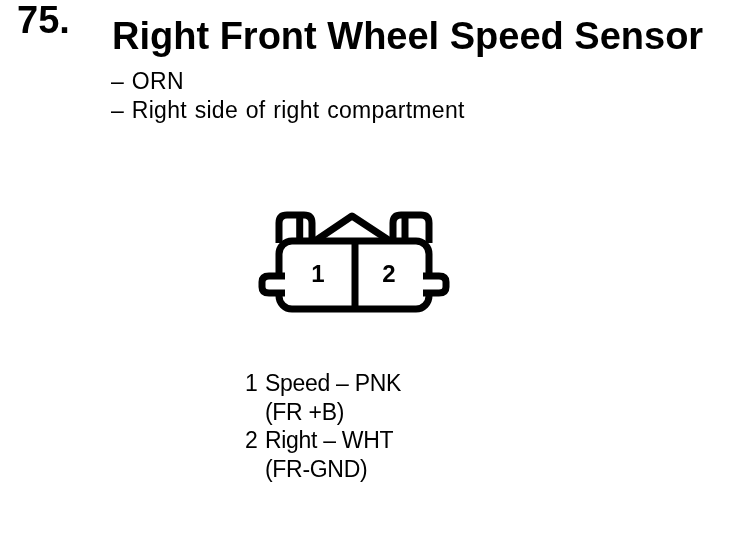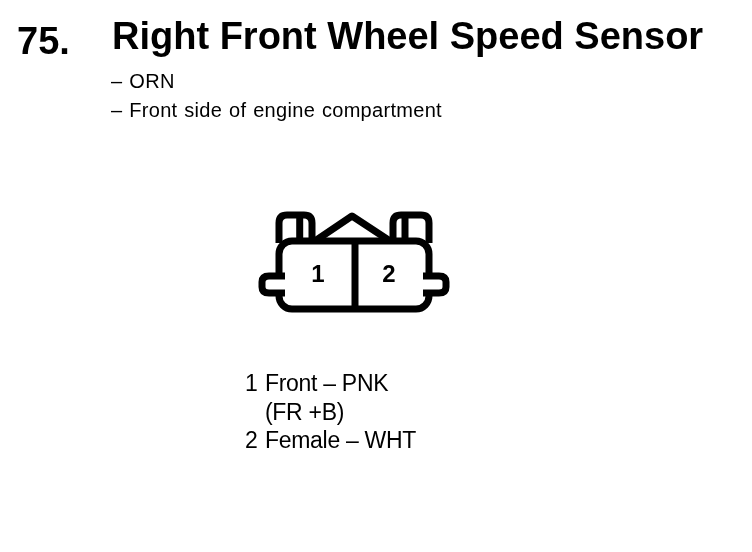--- a/index.html
+++ b/index.html
@@ -5,34 +5,34 @@
   html,body { margin:0; padding:0; background:#ffffff; }
   .page {
     position:relative;
     width:752px; height:552px;
     background:#ffffff;
     color:#000000;
     font-family:"Liberation Sans", sans-serif;
     overflow:hidden;
   }
   .item-no {
-    position:absolute; left:17px; top:22px;
+    position:absolute; left:17px; top:1px;
     font-size:38px; font-weight:bold; line-height:38px;
     white-space:nowrap;
     text-align:right;
   }
   .title {
     position:absolute; left:112px; top:17px; margin:0;
     font-size:38px; font-weight:bold; line-height:38px;
     white-space:nowrap;
   }
   .details {
     position:absolute; left:111px; top:67px;
     margin:0; padding:0; list-style:none;
-    font-size:20px; line-height:29px;
+    font-size:23px; line-height:29px;
     letter-spacing:0.3px; word-spacing:1px;
     white-space:nowrap;
   }
   .connector {
     position:absolute; left:255px; top:203px;
     width:205px; height:120px;
   }
   .connector text {
     font-family:"Liberation Sans", sans-serif;
   }
@@ -48,21 +48,21 @@
 </head>
 <body>
 
 <div class="page">
 
   <span class="item-no">75.</span>
   <h1 class="title">Right Front Wheel Speed Sensor</h1>
 
   <ul class="details">
     <li>– ORN</li>
-    <li>– Front side of engine compartment</li>
+    <li>– Right side of right compartment</li>
   </ul>
 
   <svg class="connector" viewBox="0 0 205 120" width="205" height="120" aria-hidden="true">
     <g fill="#ffffff" stroke="#000000" stroke-width="7">
       <path d="M 24 40 L 24 20 Q 24 12 32 12 L 49 12 Q 57 12 57 20 L 57 40"></path>
       <line x1="44.7" y1="14" x2="44.7" y2="40"></line>
       <path d="M 138 40 L 138 20 Q 138 12 146 12 L 166 12 Q 174 12 174 20 L 174 40"></path>
       <line x1="150" y1="14" x2="150" y2="40"></line>
       <path stroke-linejoin="round" d="M 60 38 L 97 13 L 135 38"></path>
       <rect x="24" y="38" width="150" height="68" rx="13"></rect>
@@ -71,25 +71,26 @@
       <path d="M 168 73 L 184 73 Q 191 73 191 79 L 191 84 Q 191 90 184 90 L 168 90"></path>
     </g>
     <text x="63" y="79" text-anchor="middle" font-size="24" font-weight="bold" fill="#000000">1</text>
     <text x="134" y="79" text-anchor="middle" font-size="24" font-weight="bold" fill="#000000">2</text>
   </svg>
 
   <div class="pins">
     <div class="pin">
       <span class="pin-no">1</span>
       <div class="pin-lines">
-        <div>Front – PNK</div>
+        <div>Speed – PNK</div>
         <div>(FR +B)</div>
       </div>
     </div>
     <div class="pin">
       <span class="pin-no">2</span>
       <div class="pin-lines">
-        <div>Female – WHT</div>
+        <div>Right – WHT</div>
+        <div>(FR-GND)</div>
       </div>
     </div>
   </div>
 
 </div>
 
 </body></html>

